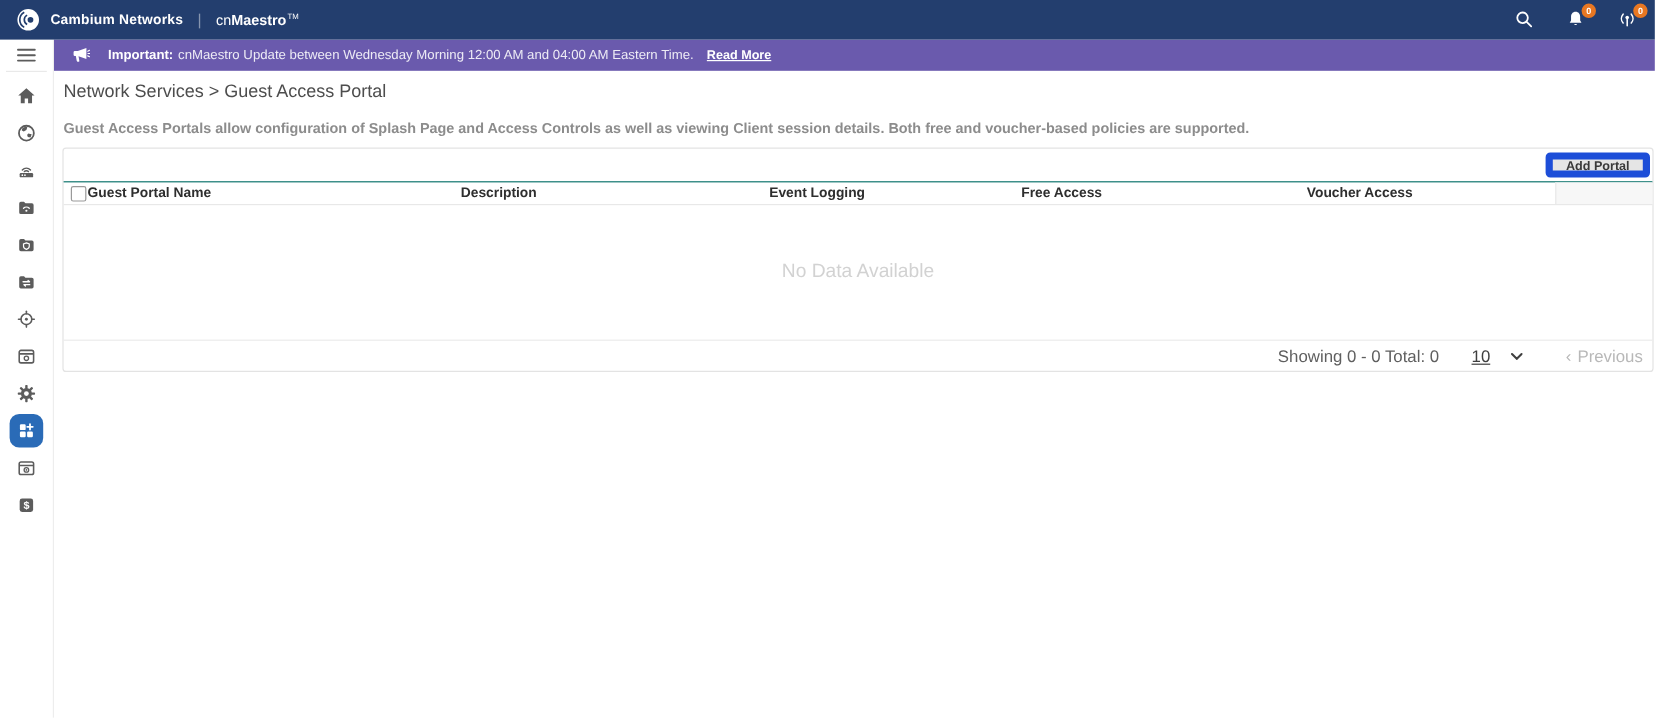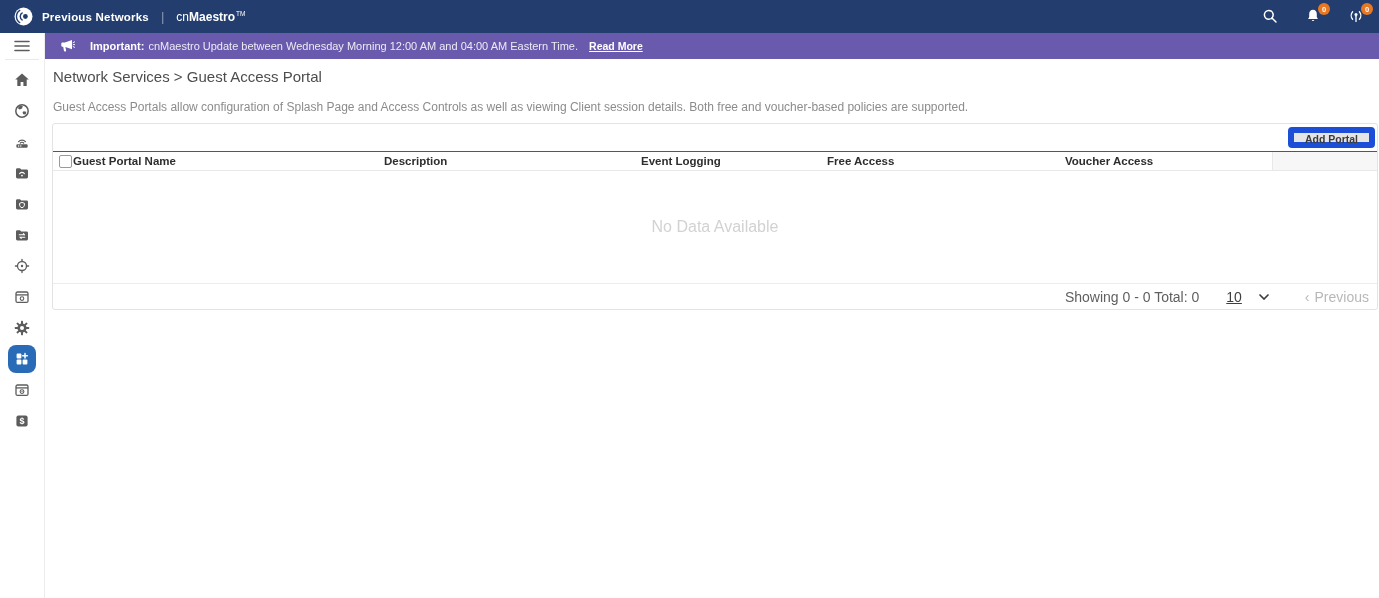--- a/index.html
+++ b/index.html
@@ -38,38 +38,38 @@
   .side-divider { border-bottom:1px solid #e9e9e9; margin:0 5px; }
   .nav-list { padding-top:4px; display:flex; flex-direction:column; align-items:center; }
   .nav-item { width:45px; height:31px; display:flex; align-items:center;
     justify-content:center; cursor:pointer; }
   .active-tile { width:28px; height:28px; background:#2a6bb7; border-radius:8px;
     display:flex; align-items:center; justify-content:center; }
 
   
   .content { position:absolute; left:45px; top:59px; width:1334px; }
   .breadcrumb { padding:9px 0 0 8px; font-size:15px; color:#4d4d4d; }
-  .page-desc { padding:15px 8px 0 8px; font-size:12px; color:#8c8c8c; }
+  .page-desc { padding:15px 8px 0 8px; font-size:12px; color:#8c8c8c;font-weight:bold; }
 
   .card { margin:9px 0 0 7px; width:1326px; border:1px solid #e3e3e3;
     border-radius:3px; background:#fff; }
   .toolbar { height:27px; display:flex; justify-content:flex-end; align-items:center;
     padding-right:2px; }
   .btn-add { height:21px; padding:0 11px; background:#e5e5e5; border:6px solid #1d4ed8;
     border-radius:4px; font-size:10.5px; font-weight:bold; color:#3a3a3a; cursor:pointer;
     font-family:"Liberation Sans", sans-serif; }
 
   .thead { display:flex; align-items:stretch; height:20px;
     border-top:1px solid #0f766e; border-bottom:1px solid #e8e8e8;
     font-size:11.5px; font-weight:bold; color:#2e2e2e; }
   .th { display:flex; align-items:center; }
   .col-check { width:20px; padding-left:6px; }
   .col-name { width:311px; }
   .col-desc { width:257px; }
-  .col-event { width:186px; }
+  .col-event { width:210px; }
   .col-free { width:213px; }
   .col-voucher { width:207px;margin-left:25px; }
   .col-action { flex:1; background:#f7f7f7; border-left:1px solid #e8e8e8; }
   .cbx { width:13px; height:13px; appearance:none; -webkit-appearance:none;
     border:1px solid #9a9a9a; border-radius:2px; background:#fff; cursor:pointer; }
 
   .tbody-empty { height:112px; display:flex; align-items:center; justify-content:center;
     font-size:16px; color:#d2d2d2; }
 
   .pager { height:26px; border-top:1px solid #ececec; display:flex; align-items:center;
@@ -82,21 +82,21 @@
 </head>
 <body>
 
 <div class="topbar">
   <svg class="logo" viewBox="0 0 19 19">
     <circle cx="9.5" cy="9.5" r="9" fill="#fff"></circle>
     <path d="M6.2 3.2 A7.2 7.2 0 0 0 6.2 15.8" fill="none" stroke="#233e6e" stroke-width="1.4"></path>
     <path d="M8.6 5.6 A4.4 4.4 0 0 0 8.6 13.4" fill="none" stroke="#233e6e" stroke-width="1.4"></path>
     <circle cx="11.4" cy="9.5" r="2.4" fill="#233e6e"></circle>
   </svg>
-  <span class="brand">Previous Networks</span>
+  <span class="brand">Cambium Networks</span>
   <span class="tb-sep">|</span>
   <span class="product"><span>cn</span><b>Maestro</b><sup>TM</sup></span>
   <div class="tb-right">
     <div class="tb-icon">
       <svg viewBox="0 0 16 16" width="16" height="16">
         <circle cx="6.8" cy="6.8" r="4.4" fill="none" stroke="#fff" stroke-width="1.5"></circle>
         <line x1="10.2" y1="10.2" x2="14" y2="14" stroke="#fff" stroke-width="1.5" stroke-linecap="round"></line>
       </svg>
     </div>
     <div class="tb-icon">

